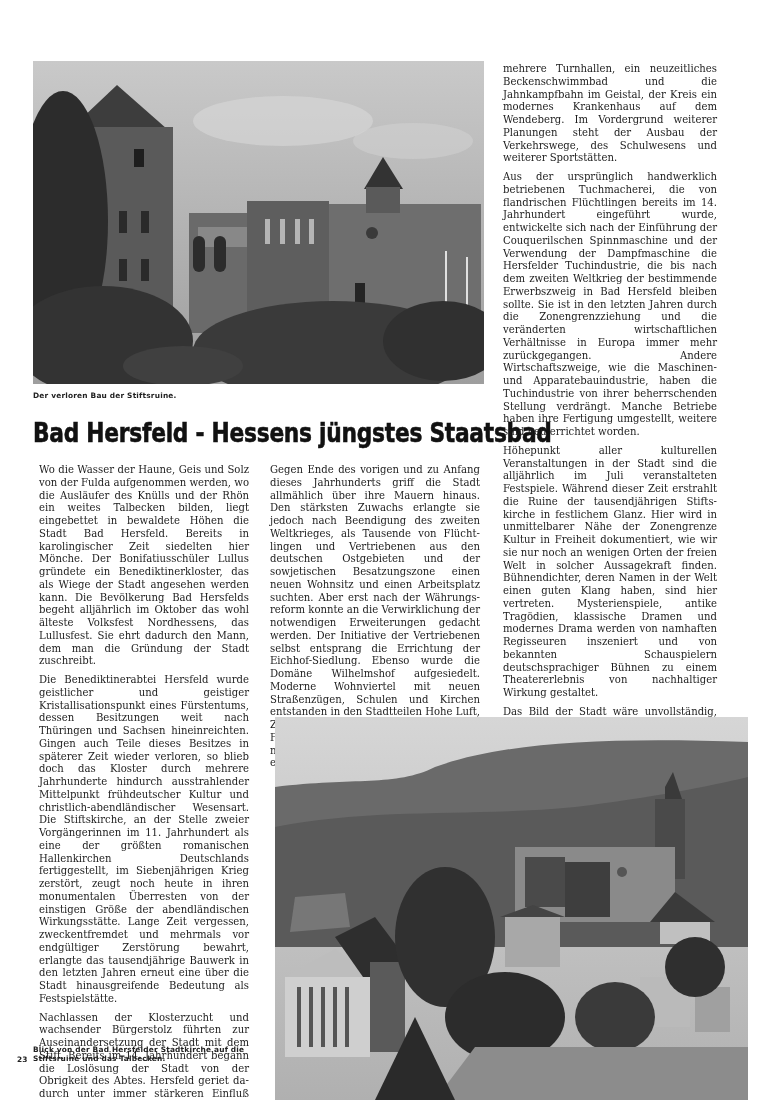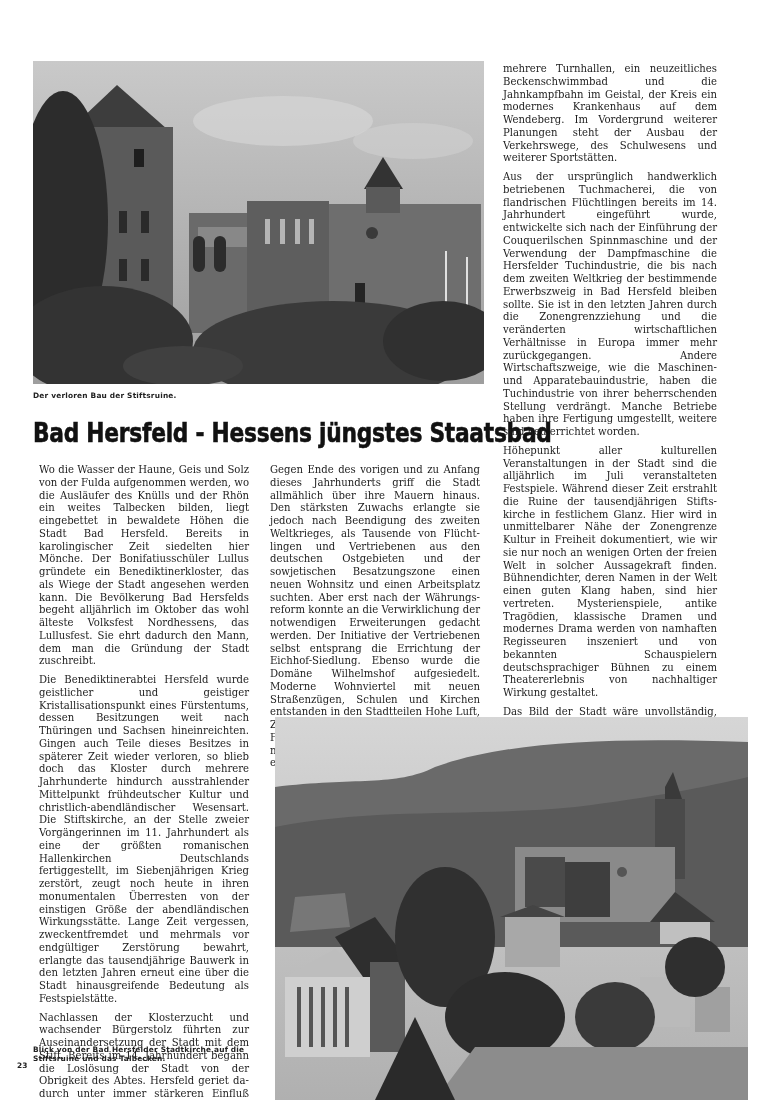--- a/index.html
+++ b/index.html
@@ -6,21 +6,21 @@
   body { width: 781px; height: 1100px; position: relative; overflow: hidden; color: #1a1a1a; }
   .photo { position: absolute; background: #6b6b6b; overflow: hidden; }
   .photo svg { display: block; width: 100%; height: 100%; }
   .caption { position: absolute; font-family: "DejaVu Sans", sans-serif; font-weight: bold; font-size: 7.4px; line-height: 9px; color: #222; letter-spacing: 0.2px; }
   .headline { position: absolute; left: 33px; top: 417px; width: 452px; font-family: "DejaVu Sans", sans-serif; font-weight: bold; font-size: 26.5px; line-height: 32px; color: #111; white-space: nowrap; transform: scaleX(0.82); transform-origin: left top; letter-spacing: -0.3px; -webkit-text-stroke: 0.6px #111; }
   .col { position: absolute; font-family: "DejaVu Serif", serif; font-size: 10.1px; line-height: 12.75px; color: #1c1c1c; text-align: justify; hyphens: manual; }
   .col p { margin: 6px; text-indent: 0; }
   .col p.sig { text-align: justify; }
   .col .author { float: right; font-style: italic; }
   .col p.note { margin-top: 12px; }
-  .pagenum { position: absolute; left: 17px; top: 1055px; font-family: "DejaVu Sans", sans-serif; font-weight: bold; font-size: 7.4px; color: #222; margin-top: 6px; }
+  .pagenum { position: absolute; left: 17px; top: 1055px; font-family: "DejaVu Sans", sans-serif; font-weight: bold; font-size: 7.4px; color: #222; }
 </style>
 </head>
 <body>
 
 <div class="photo" style="left:33px; top:61px; width:451px; height:323px;">
   <svg viewBox="0 0 451 323" preserveAspectRatio="none">
     <defs>
       <linearGradient id="sky1" x1="0" y1="0" x2="0" y2="1">
         <stop offset="0" stop-color="#c9c9c9"></stop>
         <stop offset="1" stop-color="#9e9e9e"></stop>

